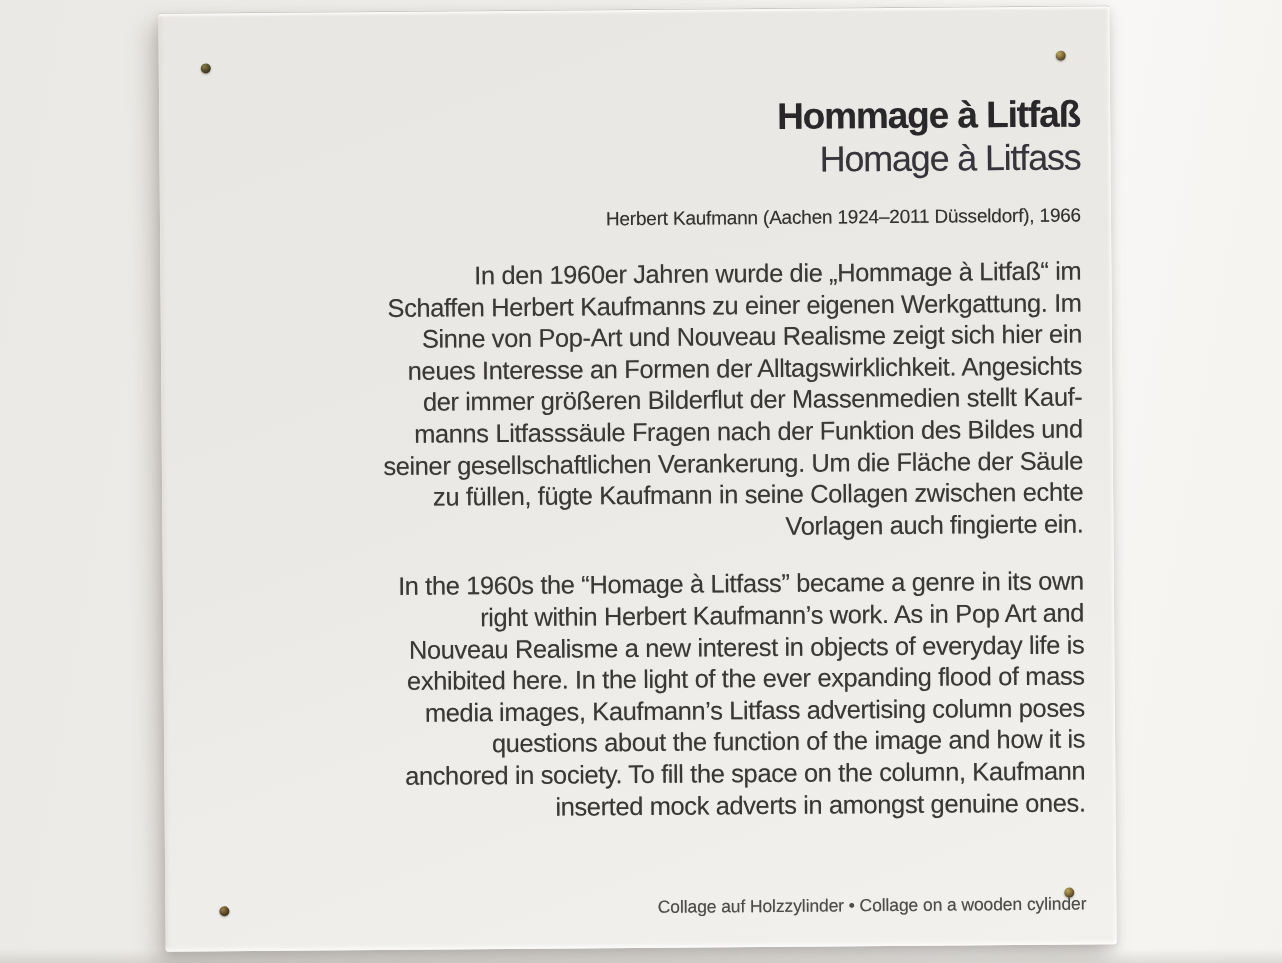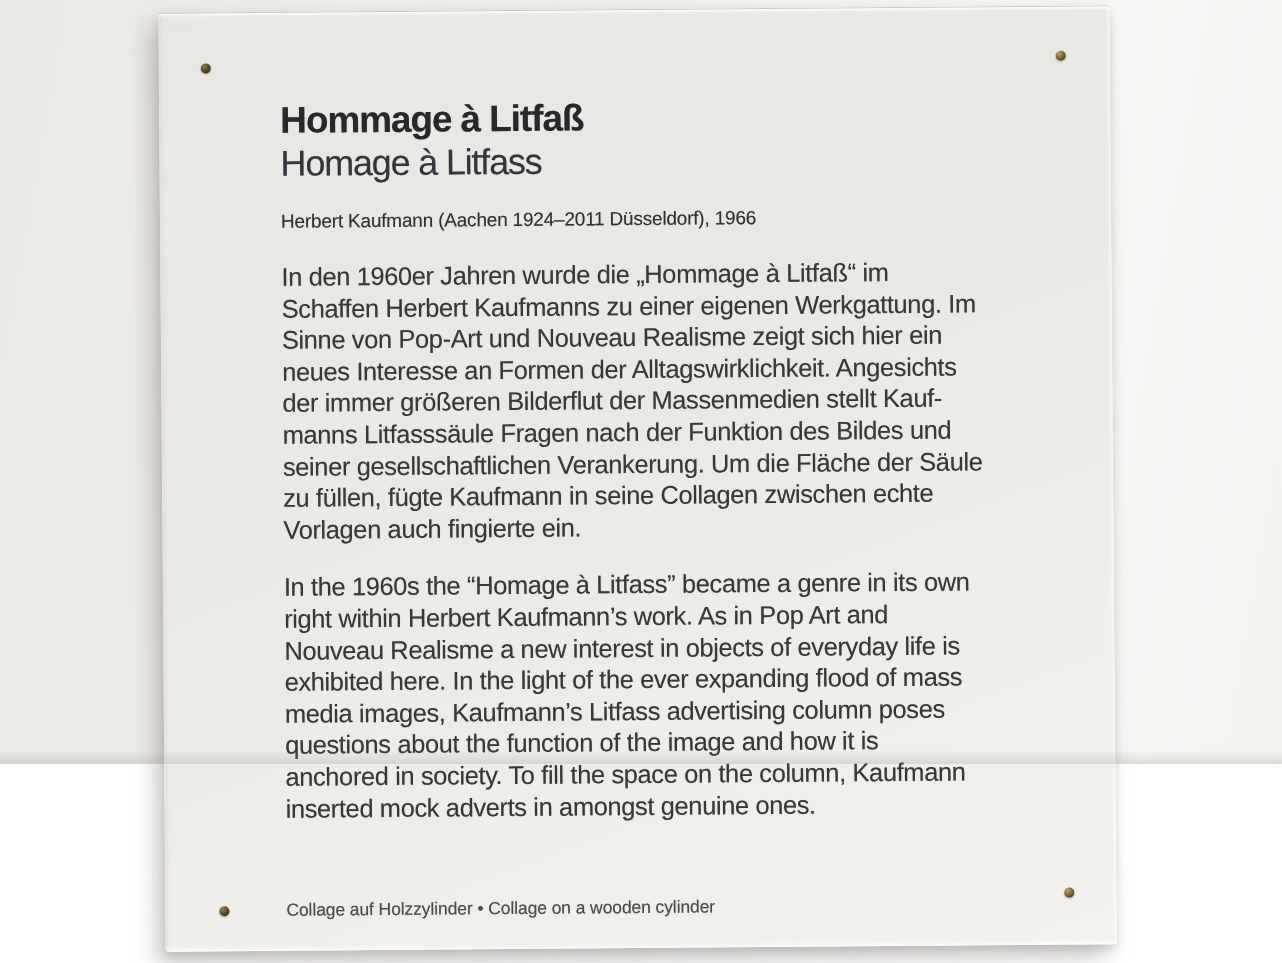--- a/index.html
+++ b/index.html
@@ -8,28 +8,29 @@
     width: 1282px;
     height: 963px;
     overflow: hidden;
     font-family: "Liberation Sans", "DejaVu Sans", sans-serif;
   }
 
   
   .stage {
     position: relative;
     width: 1282px;
-    height: 764px;
+    height: 963px;
     background:
       linear-gradient(100deg,
         #ebe9e5 0%,
         #efedea 40%,
         #f4f3f0 62%,
         #f8f7f5 78%,
         #f3f2ef 100%);
+    text-align: right;
   }
   
   .stage::after {
     content: "";
     position: absolute;
     left: 0; right: 0; bottom: 0;
     height: 14px;
     background: linear-gradient(180deg, rgba(150,146,138,0) 0%, rgba(150,146,138,0.25) 100%);
     pointer-events: none;
   }

